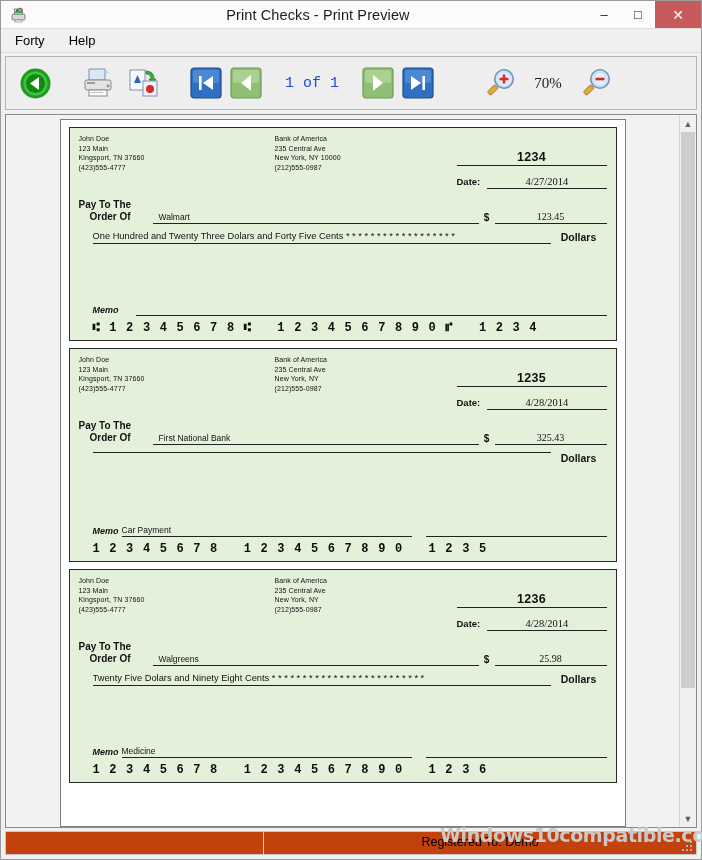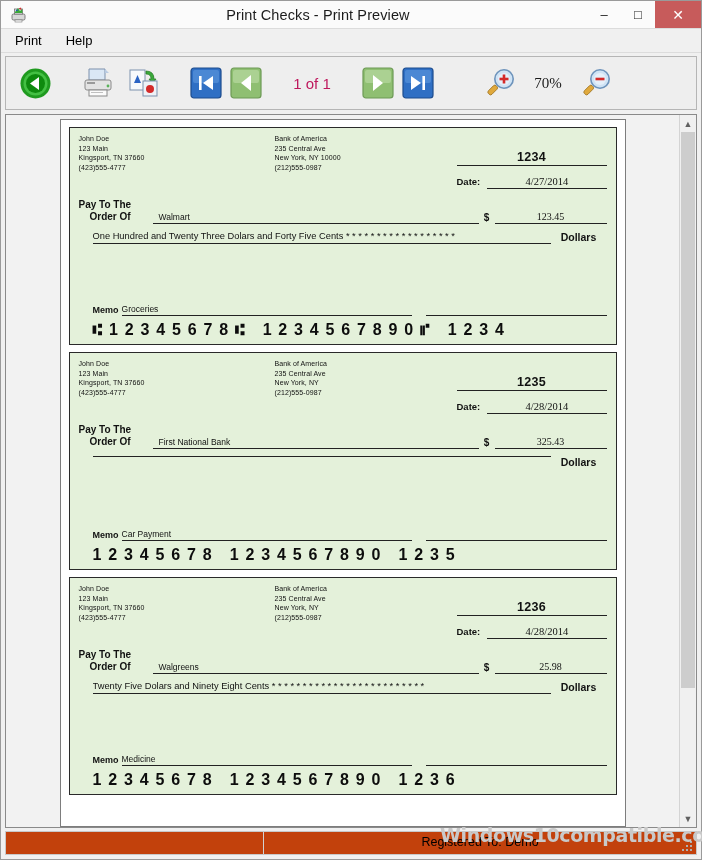--- a/index.html
+++ b/index.html
@@ -64,22 +64,22 @@
     border: 1px solid #b5b5b5;
     display: flex; align-items: center;
     padding: 0 8px;
     position: relative;
   }
   .tb-btn { display:flex; align-items:center; justify-content:center; cursor: default; }
   .gap-a { width: 20px; }
   .gap-b { width: 20px; }
   .gap-c { width: 16px; }
   #page-indicator {
-    font-family: Liberation Sans, sans-serif;
-    font-size: 15px; color: #be185d;
+    font-family: Liberation Mono, monospace;
+    font-size: 15px; color: #1d4ed8;
     width: 92px; text-align: center;
   }
   #zoom-level {
     font-family: "Liberation Serif", serif;
     font-size: 15px; color: #1a1a1a;
     width: 56px; text-align: center;
   }
 
   
   #preview-outer {
@@ -173,31 +173,32 @@
     font-size: 10.5px; font-weight: bold; width: 56px; text-align: center;
     padding-bottom: 2px;
   }
 
   .check-body { height: 56px; }
 
   .memo-row { display: flex; align-items: flex-end; margin-top: 2px; }
   .memo-label {
     font-size: 9px; font-weight: bold; padding-left: 14px; padding-right: 3px;
     padding-bottom: 1px;
+    font-style: italic;
   }
   .memo-wrap { width: 290px; }
   .memo-value { font-size: 8.5px; padding-bottom: 1px; }
   .memo-rule { border-bottom: 1px solid #222; }
   .sig-spacer { width: 14px; }
   .sig-wrap { flex: 1; }
   .sig-rule { border-bottom: 1px solid #222; height: 13px; }
 
   .micr {
-    font-family: Liberation Sans, sans-serif;
-    font-size: 16px;
+    font-family: Liberation Mono, monospace;
+    font-size: 12px;
     letter-spacing: 1.2px;
     padding: 5px 0 1px 14px;
     color: #0d0d0d;
     white-space: pre;
     font-weight: bold;
   }
 
   
   #vscroll {
     width: 17px; min-width: 17px;
@@ -273,21 +274,21 @@
         <rect x="5" y="14" width="7" height="2" fill="#fff" stroke="#777" stroke-width="0.6"></rect>
       </svg>
     </div>
     <div id="title-text">Print Checks - Print Preview</div>
     <div class="wbtn" id="btn-min">–</div>
     <div class="wbtn" id="btn-max">□</div>
     <div class="wbtn" id="btn-close">✕</div>
   </div>
 
   <div id="menubar">
-    <div class="menu-item">Print</div>
+    <div class="menu-item">Forty</div>
     <div class="menu-item">Help</div>
   </div>
 
   <div id="toolbar">
 
     <div class="tb-btn" style="width:42px;">
       <svg width="33" height="33" viewBox="0 0 33 33">
         <circle cx="16.5" cy="16.5" r="15" fill="#1f9a1f"></circle>
         <circle cx="16.5" cy="16.5" r="12" fill="#43c043"></circle>
         <circle cx="16.5" cy="16.5" r="9.5" fill="#0e8a0e"></circle>
@@ -434,24 +435,20 @@
               <div class="words">One Hundred and Twenty Three Dolars and Forty Five Cents * * * * * * * * * * * * * * * * * *</div>
               <div class="words-rule"></div>
             </div>
             <div class="dollars-label">Dollars</div>
           </div>
 
           <div class="check-body"></div>
 
           <div class="memo-row">
             <div class="memo-label">Memo</div>
-            <div class="memo-wrap">
-              <div class="memo-value">Groceries</div>
-              <div class="memo-rule"></div>
-            </div>
             <div class="sig-spacer"></div>
             <div class="sig-wrap">
               <div class="sig-rule"></div>
             </div>
           </div>
 
           <div class="micr">⑆ 1 2 3 4 5 6 7 8 ⑆   1 2 3 4 5 6 7 8 9 0 ⑈   1 2 3 4</div>
         </div>
 
         <div class="check">

